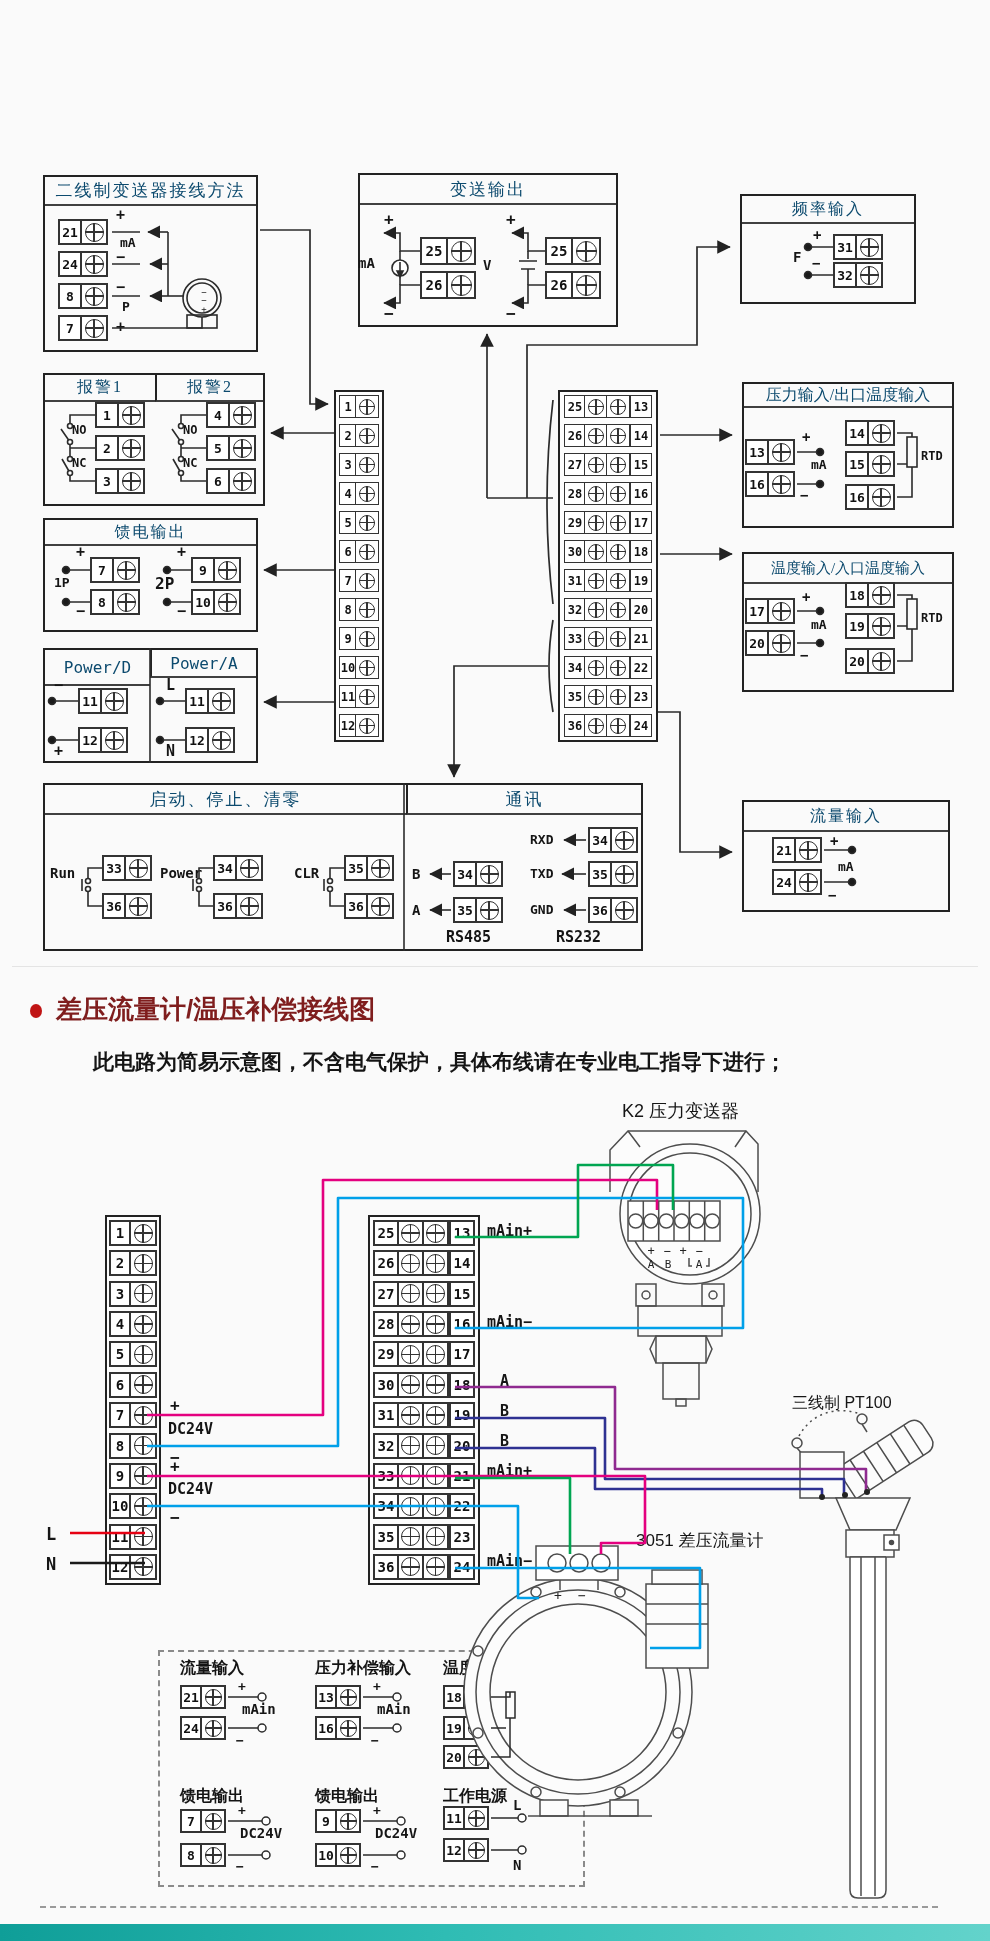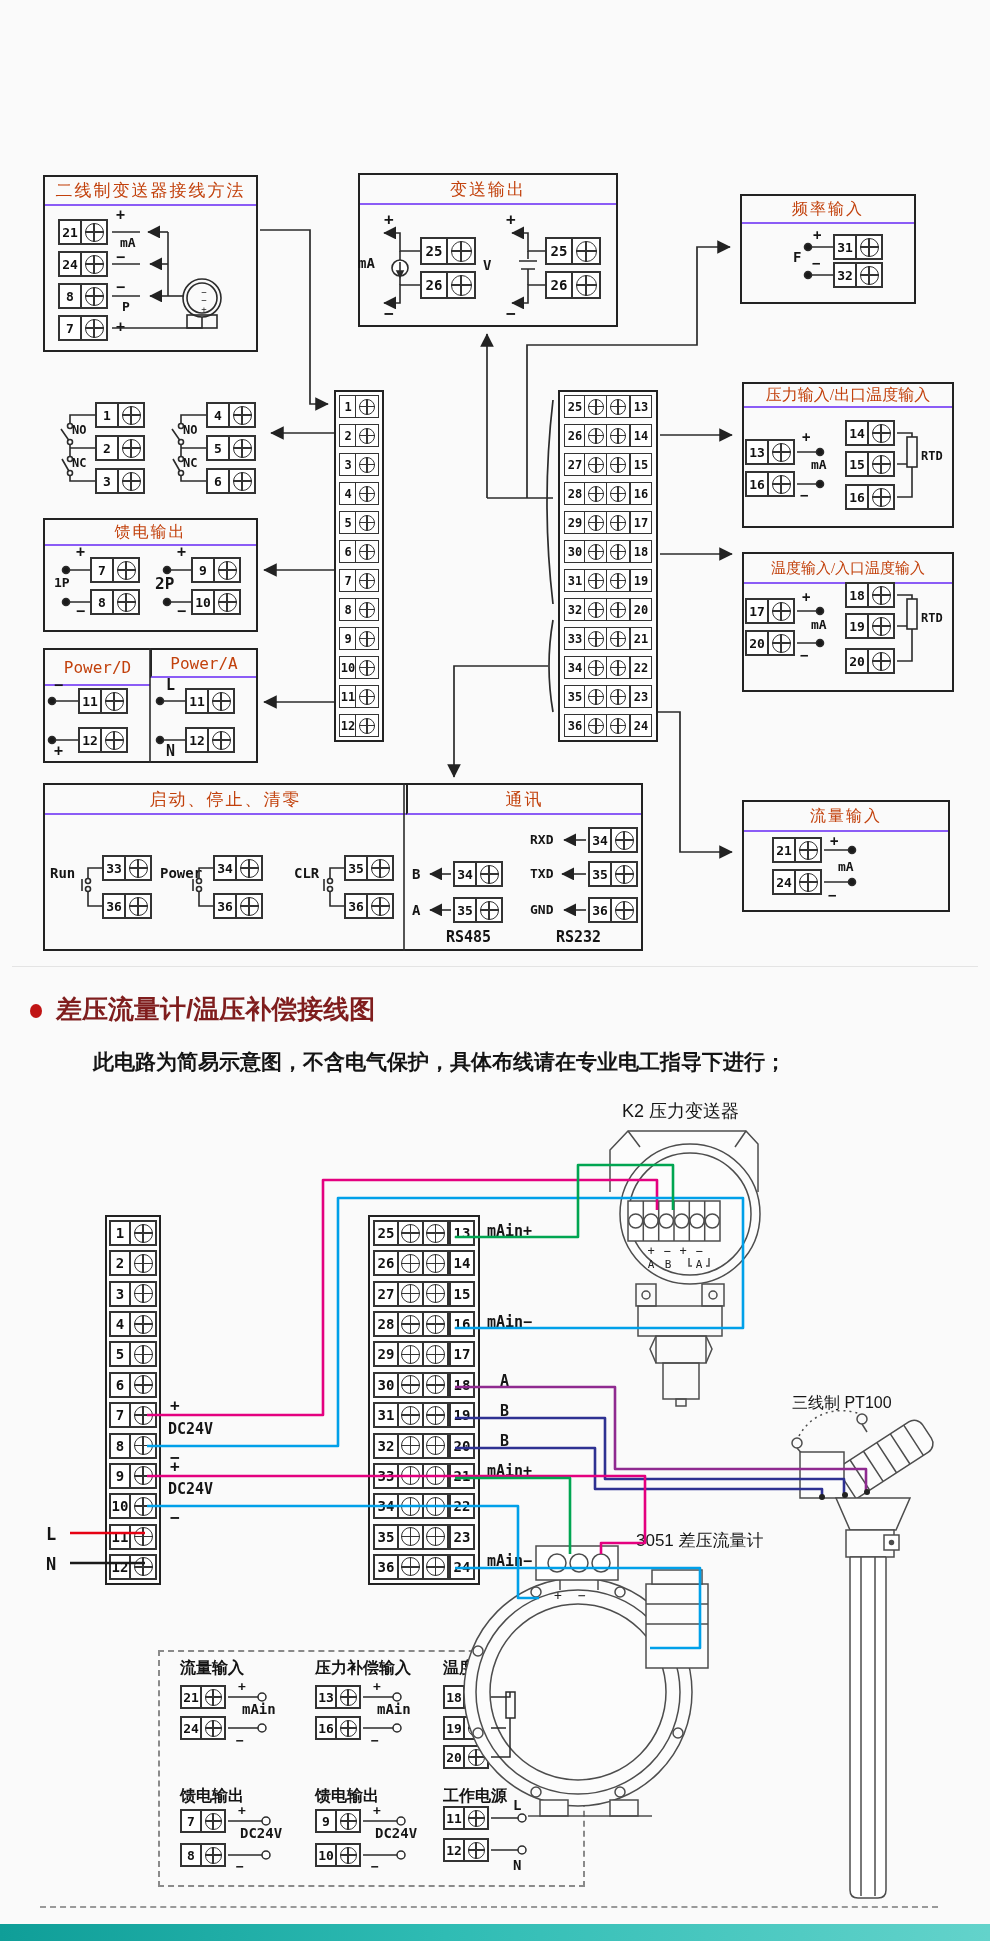--- a/index.html
+++ b/index.html
@@ -2,21 +2,21 @@
 <html><head>
 <meta charset="utf-8">
 <style>
 *{margin:0;padding:0;box-sizing:border-box}
 body{font-family:"Liberation Sans",sans-serif;background:#fff}
 .page{position:relative;width:990px;height:1941px;background:#fafafa;overflow:hidden}
 .band{position:absolute;left:0;top:10px;width:990px;height:97px;background:#cbcbcb;text-align:center;z-index:1}
 .band h1{font-size:46px;letter-spacing:6px;color:#0a0a0a;padding-top:12px;font-weight:bold}
 .band .sub{font-size:17px;color:#141414;margin-top:-4px}
 .box{position:absolute;border:2px solid #222;z-index:2;background:transparent}
-.btitle{display:flex;align-items:center;justify-content:center;font-family:"Liberation Serif",serif;color:#c2410c;letter-spacing:2px;border-bottom:2px solid #8b5cf6}
+.btitle{display:flex;align-items:center;justify-content:center;font-family:"Liberation Serif",serif;color:#0c4a6e;letter-spacing:2px;border-bottom:2px solid #404040}
 .lbl{position:absolute;font-family:"DejaVu Sans Mono",monospace;font-weight:bold;line-height:1;color:#151515;z-index:2;white-space:nowrap}
 .cn{position:absolute;line-height:1;color:#151515;z-index:2;white-space:nowrap}
 .term{position:absolute;display:flex;z-index:2}
 .tn{display:flex;align-items:center;justify-content:center;border:2px solid #333;background:#fff;font-family:"DejaVu Sans Mono",monospace;font-weight:bold;color:#111}
 .ts{display:flex;align-items:center;justify-content:center;border:2px solid #333;background:#fff;margin-left:-2px}
 .scr{position:relative;border:1.5px solid #333;border-radius:50%;background:#fff}
 .scr:before,.scr:after{content:"";position:absolute;background:#333}
 .scr:before{left:-1px;right:-1px;top:50%;height:1.5px;margin-top:-0.75px}
 .scr:after{top:-1px;bottom:-1px;left:50%;width:1.5px;margin-left:-0.75px}
 .std .tn{width:24px;height:26px;font-size:13px}.std .ts{width:28px;height:26px}.std .scr{width:19px;height:19px}
@@ -71,20 +71,26 @@
         <i class="scr"></i>
       </span>
     </div>
 <div class="lbl" style="left:116px;top:208px;font-size:15px">+</div>
 <div class="lbl" style="left:120px;top:236px;font-size:13px">mA</div>
 <div class="lbl" style="left:116px;top:250px;font-size:15px">−</div>
 <div class="lbl" style="left:116px;top:280px;font-size:15px">−</div>
 <div class="lbl" style="left:122px;top:300px;font-size:13px">P</div>
 <div class="lbl" style="left:116px;top:320px;font-size:15px">+</div>
 
+<div class="box" style="left:43px;top:373px;width:222px;height:133px">
+  <div style="display:flex">
+    <div class="btitle" style="height:27px;width:110px;font-size:16px">报警1</div>
+    <div class="btitle" style="height:27px;width:108px;font-size:16px;border-left:2px solid #222">报警2</div>
+  </div>
+</div>
 <div class="term std" style="left:95px;top:402px">
       <span class="tn">1</span>
       <span class="ts">
         <i class="scr"></i>
       </span>
     </div>
 <div class="term std" style="left:95px;top:435px">
       <span class="tn">2</span>
       <span class="ts">
         <i class="scr"></i>

